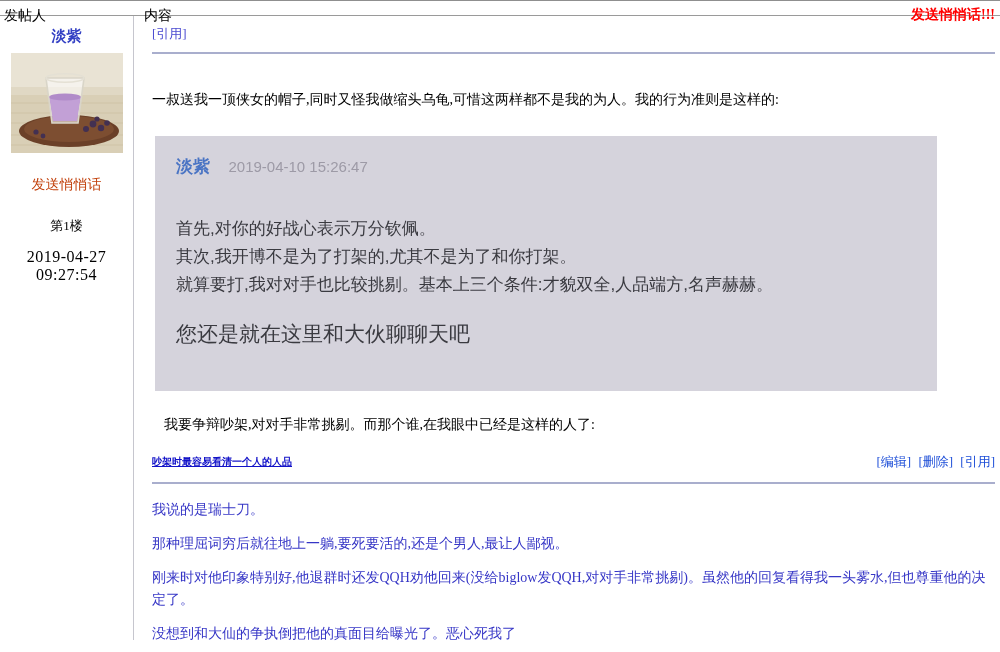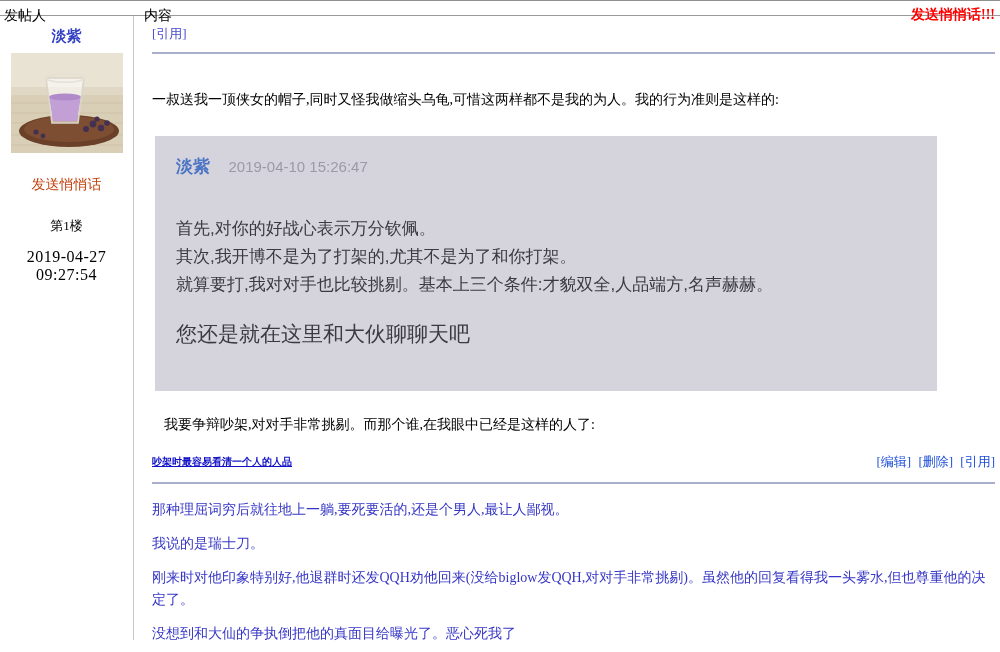--- a/index.html
+++ b/index.html
@@ -170,21 +170,21 @@
       <a class="inner-title">吵架时最容易看清一个人的人品</a>
       <span class="actions">
         <span>[编辑]</span>
         <span>[删除]</span>
         <span>[引用]</span>
       </span>
     </div>
     <hr class="rule rule2">
 
     <div class="blue-paras">
+      <p>我说的是瑞士刀。</p>
       <p>那种理屈词穷后就往地上一躺,要死要活的,还是个男人,最让人鄙视。</p>
-      <p>我说的是瑞士刀。</p>
       <p>刚来时对他印象特别好,他退群时还发QQH劝他回来(没给biglow发QQH,对对手非常挑剔)。虽然他的回复看得我一头雾水,但也尊重他的决定了。</p>
       <p>没想到和大仙的争执倒把他的真面目给曝光了。恶心死我了</p>
 
     </div>
 
   </div>
 </div>
 
 </body></html>

